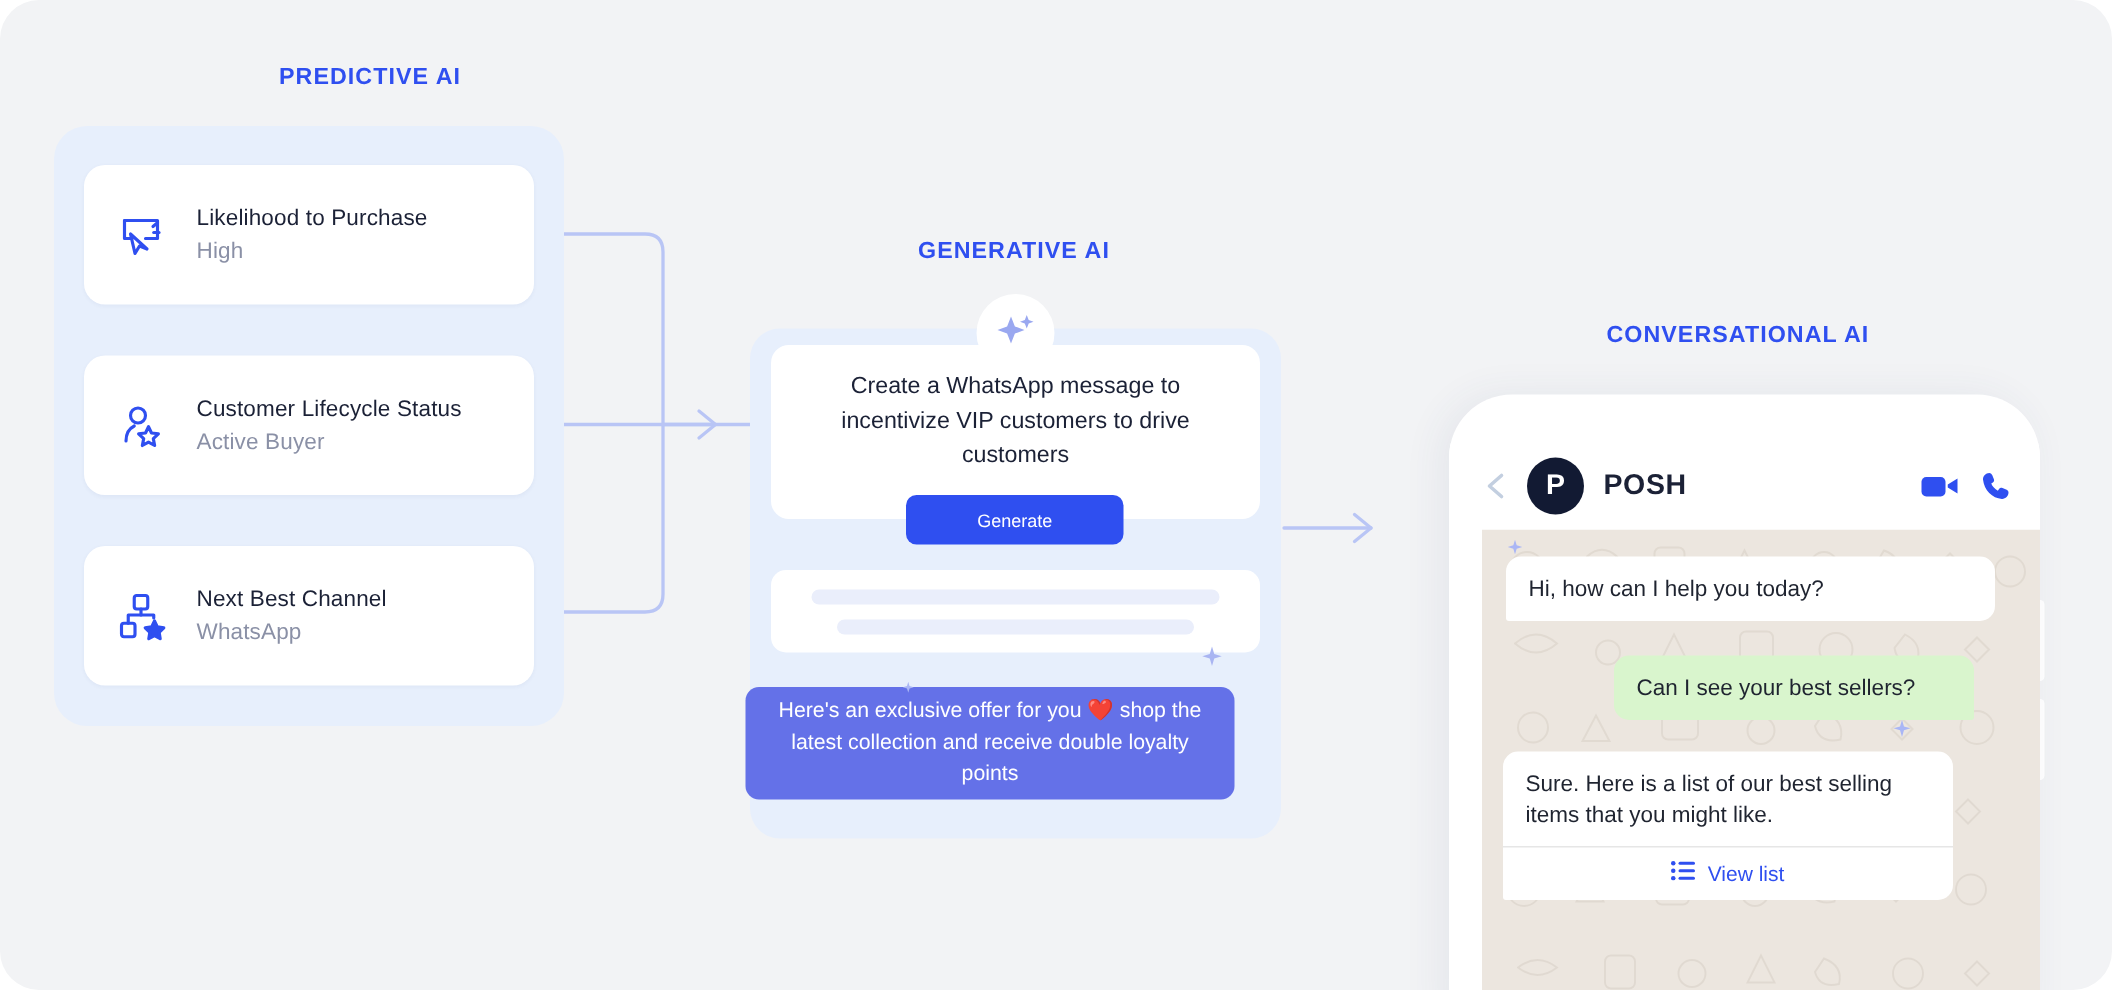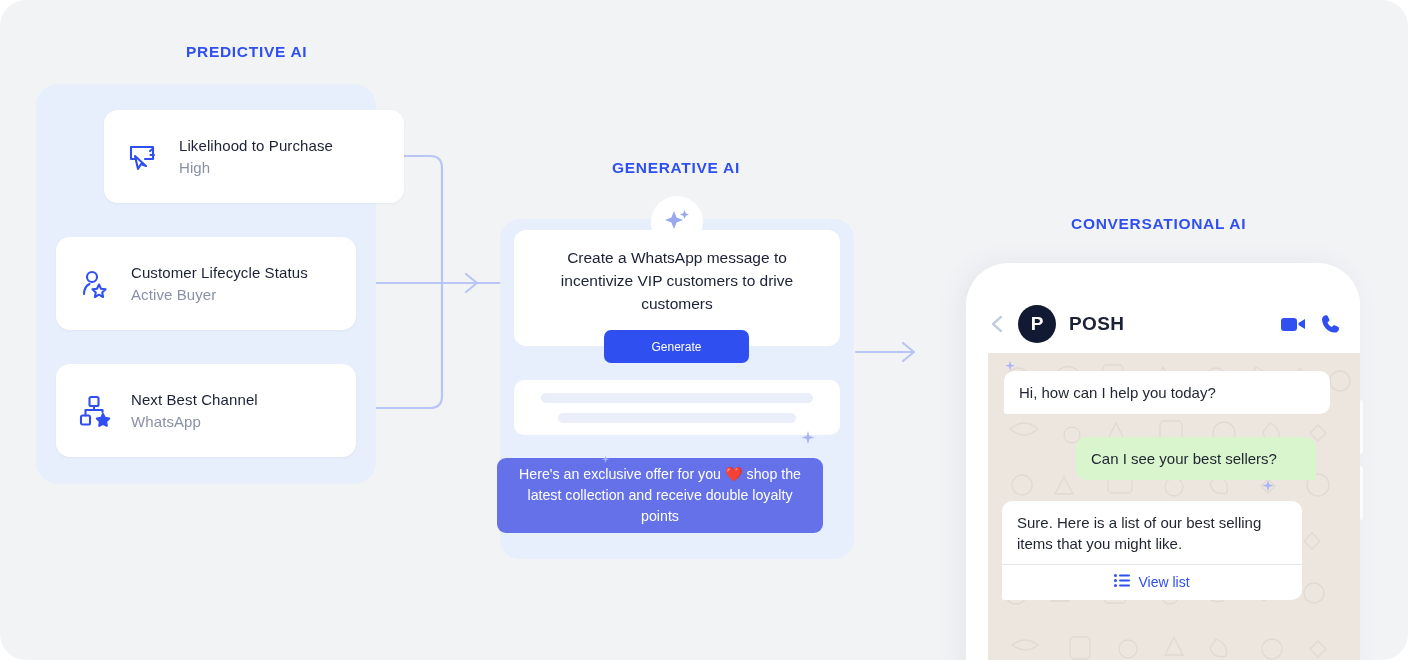--- a/index.html
+++ b/index.html
@@ -48,21 +48,21 @@
     position: absolute;
     left: 20px;
     width: 300px; height: 93px;
     background: #ffffff;
     border-radius: 14px;
     display: flex;
     align-items: center;
     padding-left: 19px;
     box-shadow: 0 1px 3px rgba(40,60,120,0.05);
   }
-  #card-likelihood { top: 26px; margin-left: 48px; }
+  #card-likelihood { top: 26px; }
   #card-lifecycle  { top: 153px; }
   #card-channel    { top: 280px; }
   .predict-icon {
     width: 40px; height: 40px;
     flex: 0 0 40px;
     display: flex; align-items: center; justify-content: center;
     margin-right: 16px;
   }
   .predict-text { display: flex; flex-direction: column; gap: 5px; }
   .predict-label {

